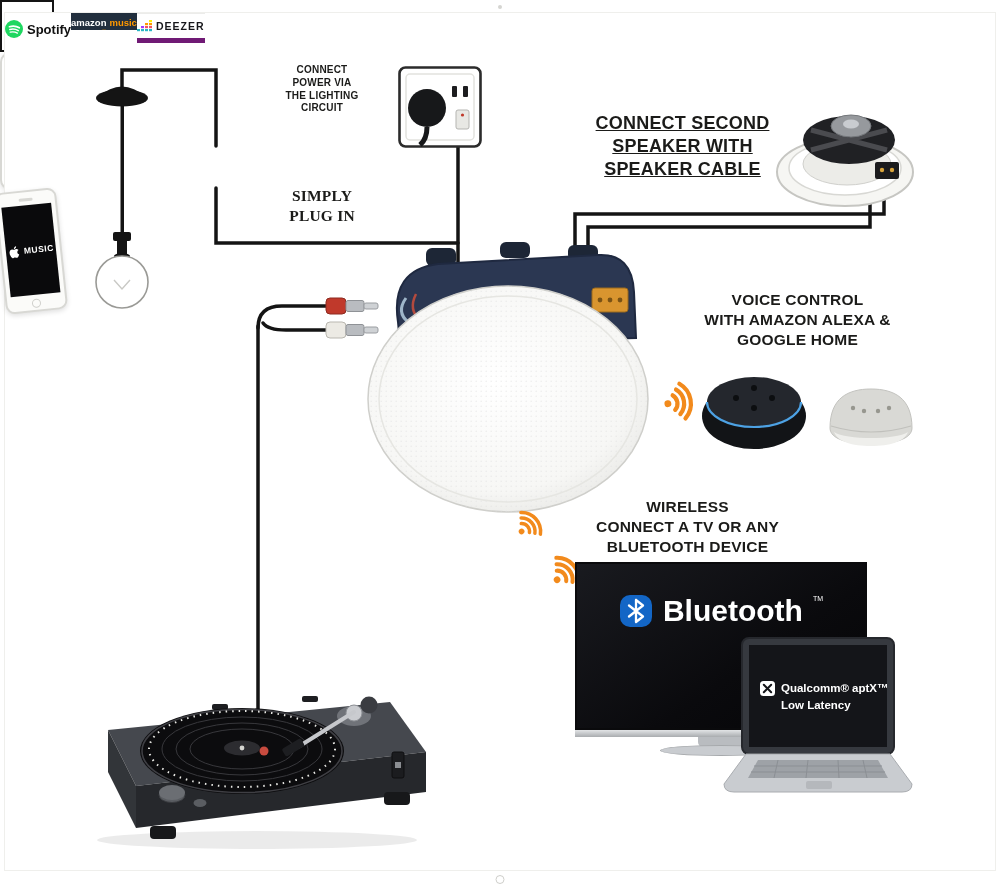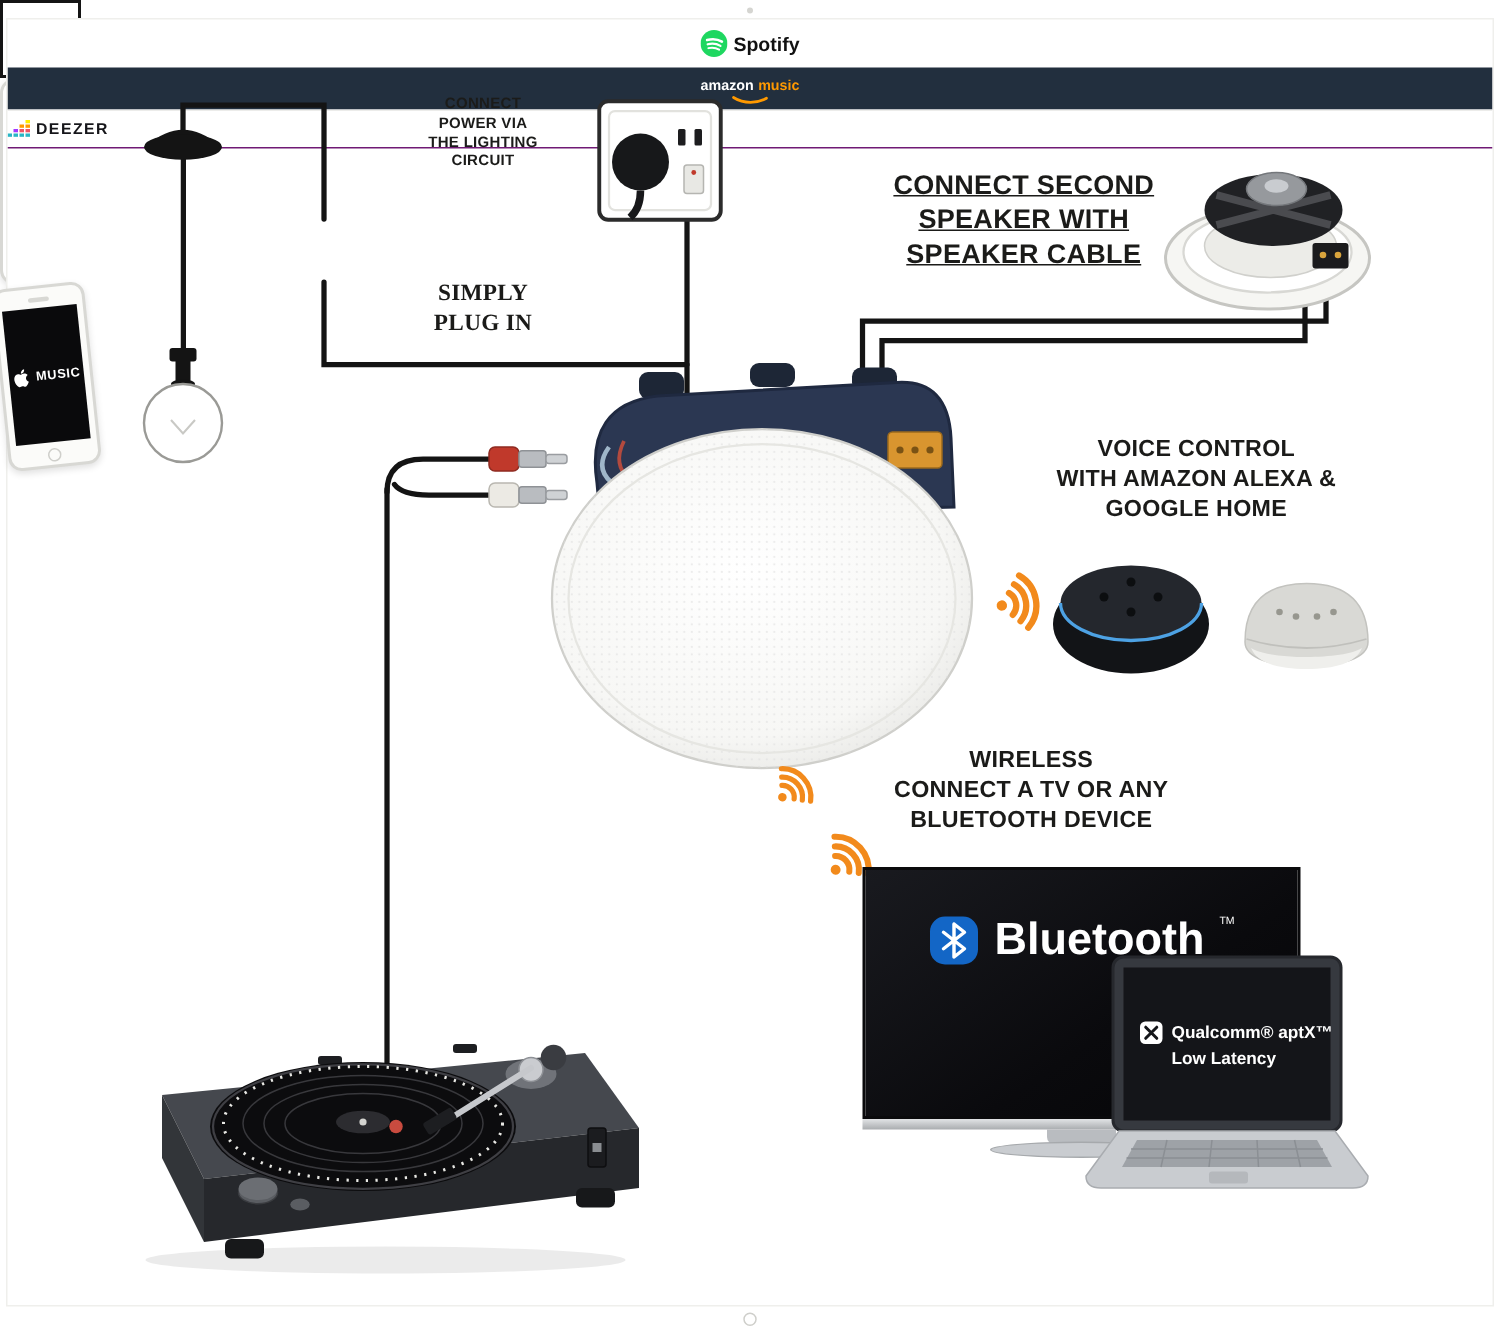--- a/index.html
+++ b/index.html
@@ -33,46 +33,46 @@
   #ghome{left:826px;top:382px;z-index:2;}
   #turntable{left:92px;top:652px;z-index:2;}
   #wifi-echo{left:660px;top:378px;z-index:3;transform:rotate(-10deg);}
   #wifi-a{left:512px;top:504px;z-index:3;transform:rotate(-42deg);}
   #wifi-b{left:546px;top:548px;z-index:3;transform:rotate(-42deg);}
 
   
   #tv{left:575px;top:562px;width:292px;z-index:4;}
   .tv-screen{width:292px;height:168px;background:linear-gradient(145deg,#191a1f 0%,#0a0a0d 60%,#050507 100%);
              border:2px solid #0a0a0c;box-sizing:border-box;display:flex;align-items:flex-start;
-             justify-content:center;padding-top:30px;margin-top:16px;}
+             justify-content:center;padding-top:30px;}
   .bt-row{display:flex;align-items:flex-start;gap:10px;}
   .bt-text{color:#fff;font-size:30px;font-weight:700;line-height:34px;}
   .bt-tm{color:#fff;font-size:7px;margin-top:1px;}
   .tv-strip{width:292px;height:7px;background:linear-gradient(#e2e4e6,#a9acaf);}
   .tv-neck{width:46px;height:10px;background:#b9bcc0;margin:0 auto;border-radius:0 0 5px 5px;}
   .tv-base{width:122px;height:11px;background:#c9ccd0;border:1px solid #a6a9ac;border-radius:50%;
            margin:-2px auto 0;box-sizing:border-box;}
 
   #laptop{left:718px;top:636px;z-index:5;}
 
   
   #tablet{left:542px;top:658px;width:94px;height:138px;background:#fff;border:2px solid #d8d8d4;
           border-radius:10px;box-sizing:border-box;z-index:6;box-shadow:0 2px 5px rgba(0,0,0,.12);}
   .tablet-cam{position:absolute;top:5px;left:50%;transform:translateX(-50%);width:4px;height:4px;
               background:#d5d5d1;border-radius:50%;}
   .tablet-screen{position:absolute;left:4px;right:4px;top:12px;bottom:16px;border:1px solid #efefec;
-                 overflow:hidden;display:flex;flex-direction:column;background:#fff;}
+                 overflow:hidden;display:flex;background:#fff;}
   .spotify-row{height:32px;display:flex;align-items:center;justify-content:center;gap:4px;}
   .spotify-text{font-weight:700;font-size:13px;color:#111;}
-  .amazon-band{height:28px;background:#222f3e;display:flex;flex-direction:column;align-items:center;
+  .amazon-band{height:17px;background:#222f3e;display:flex;flex-direction:column;align-items:center;
                justify-content:center;line-height:1;}
   .amazon-w1{color:#fff;font-weight:700;font-size:9.5px;}
   .amazon-w2{color:#ff9900;font-weight:700;font-size:9.5px;margin-left:3px;}
   .deezer-band{height:24px;display:flex;align-items:center;gap:4px;
-               border-top:1px solid #ececea;border-bottom:1px solid #701a75;}
+               border-top:1px solid #ececea;border-bottom:5px solid #701a75;}
   .deezer-text{font-weight:700;font-size:10.5px;letter-spacing:1px;color:#16161a;}
   .tablet-home{position:absolute;bottom:3px;left:50%;transform:translateX(-50%);width:9px;height:9px;
                border:1.5px solid #cfcfcb;border-radius:50%;box-sizing:border-box;}
 
   
   #phone{left:498px;top:672px;width:62px;height:122px;background:#fbfbf9;border:2px solid #d8d8d4;
          border-radius:9px;box-sizing:border-box;z-index:7;transform:rotate(-6deg);
          box-shadow:0 2px 5px rgba(0,0,0,.12);}
   .phone-ear{position:absolute;top:6px;left:50%;transform:translateX(-50%);width:14px;height:3px;
              background:#d8d8d4;border-radius:2px;}

